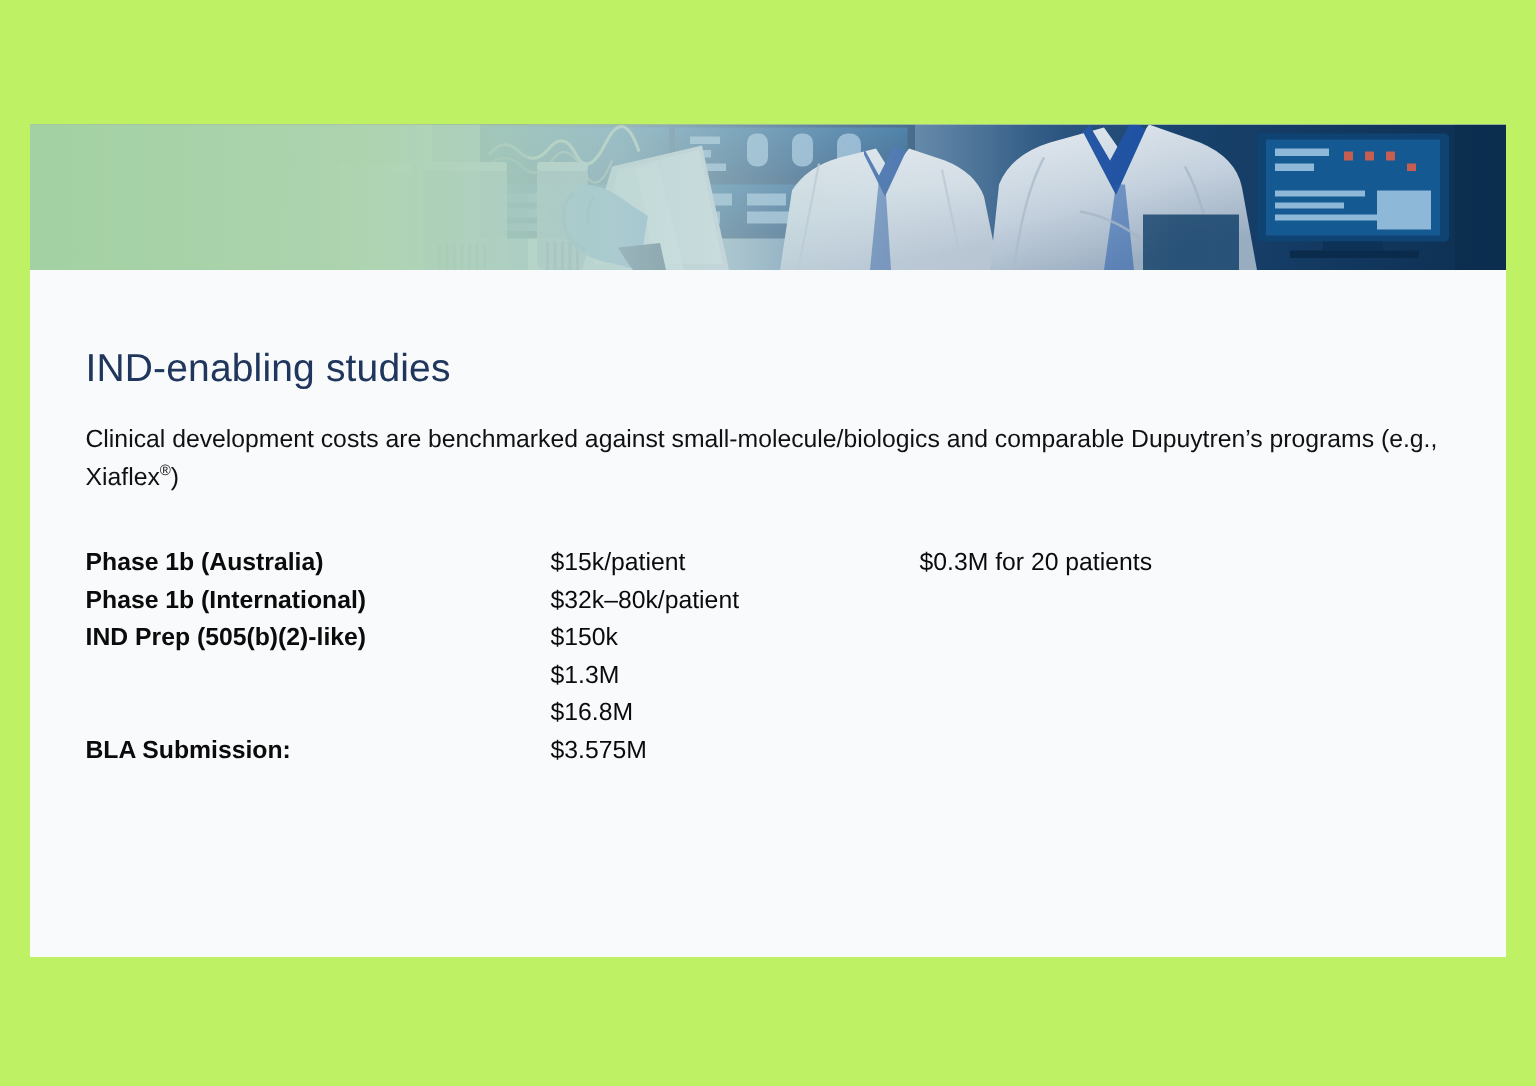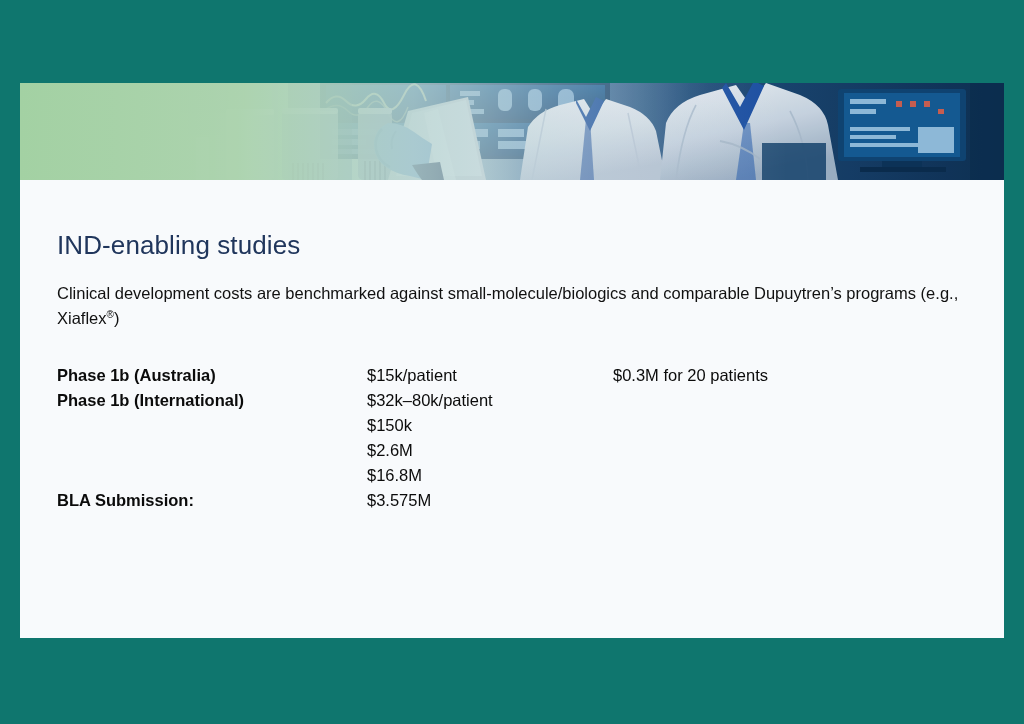--- a/index.html
+++ b/index.html
@@ -11,21 +11,21 @@
     width: 1024px;
     height: 724px;
     font-family: "Liberation Sans", sans-serif;
     overflow: hidden;
   }
 
   .slide {
     position: relative;
     width: 1024px;
     height: 724px;
-    background: #0f766e;
+    background: #bef264;
   }
 
   
   .card {
     position: absolute;
     left: 20px;
     top: 83px;
     width: 984px;
     height: 555px;
     background: #f8fafc;
@@ -338,26 +338,27 @@
           <span class="col-note">$0.3M for 20 patients</span>
         </div>
 
         <div class="cost-row">
           <span class="col-label">Phase 1b (International)</span>
           <span class="col-value">$32k–80k/patient</span>
           <span class="col-note"></span>
         </div>
 
         <div class="cost-row">
+          <span class="col-label">IND Prep (505(b)(2)-like)</span>
           <span class="col-value">$150k</span>
           <span class="col-note"></span>
         </div>
 
         <div class="cost-row">
-          <span class="col-value">$2.6M</span>
+          <span class="col-value">$1.3M</span>
           <span class="col-note"></span>
         </div>
 
         <div class="cost-row">
           <span class="col-value">$16.8M</span>
           <span class="col-note"></span>
         </div>
 
         <div class="cost-row">
           <span class="col-label">BLA Submission:</span>

